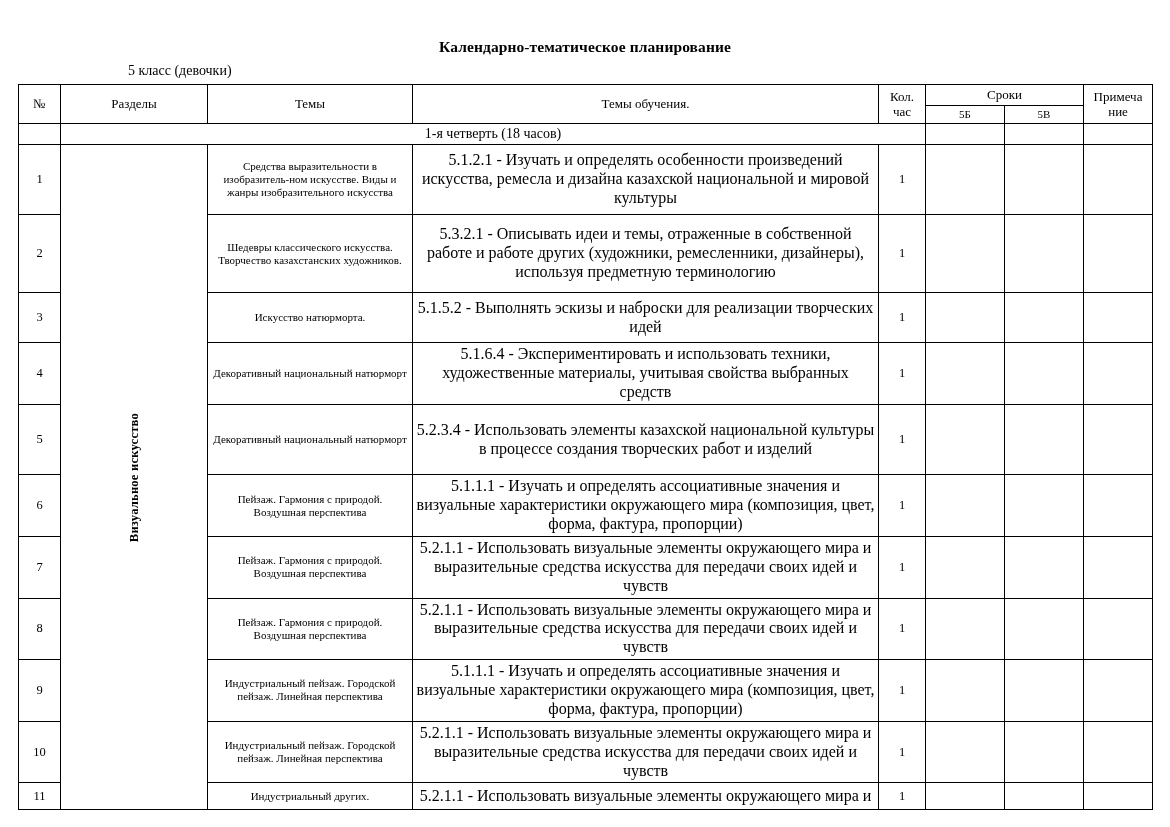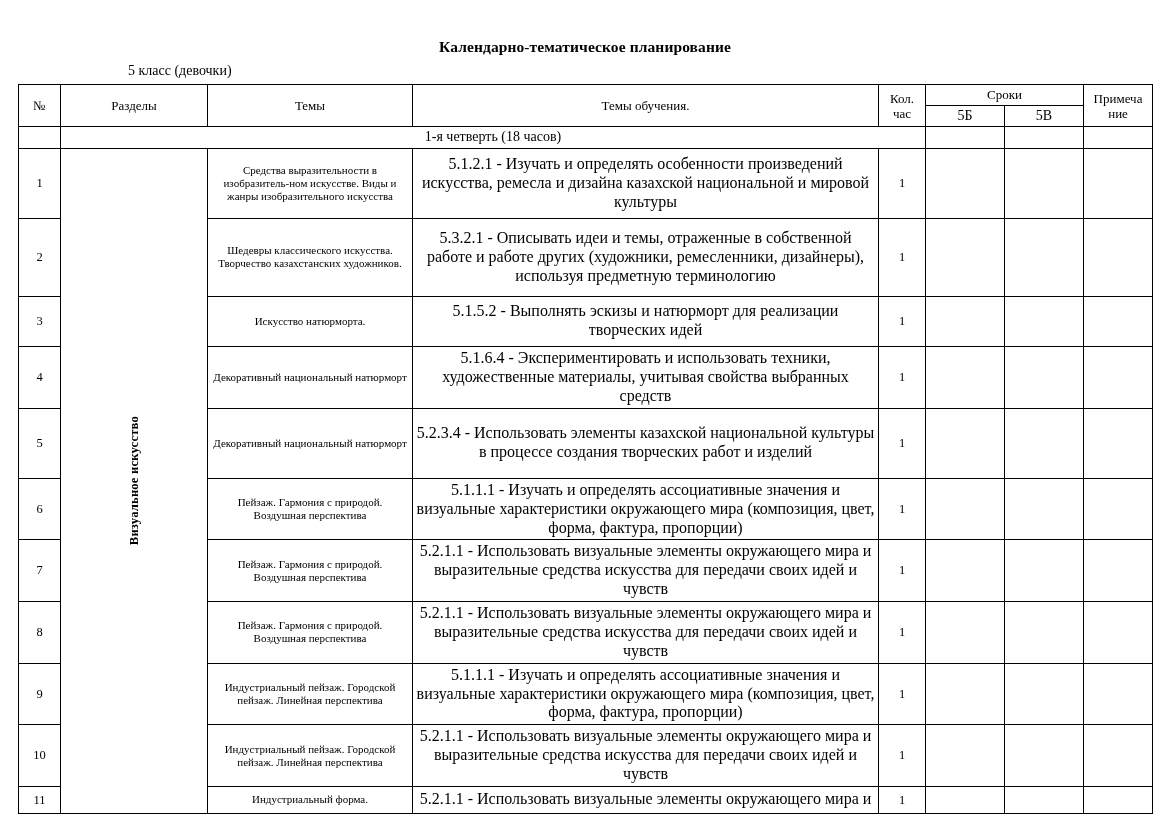--- a/index.html
+++ b/index.html
@@ -55,21 +55,21 @@
     line-height: 1.18;
     font-weight: normal;
   }
   th.hd {
     font-weight: bold;
     font-size: 13px;
     line-height: 1.15;
   }
   th.hd-sub {
     font-weight: bold;
-    font-size: 14px;
+    font-size: 11px;
   }
   td.quarter {
     font-weight: bold;
     font-size: 14px;
     padding: 1px 3px;
   }
   td.num {
     font-weight: bold;
     font-size: 12.5px;
   }
@@ -184,21 +184,21 @@
           <td class="topic">Шедевры классического искусства. Творчество казахстанских художников.</td>
           <td class="goal">5.3.2.1 - Описывать идеи и темы, отраженные в собственной работе и работе других (художники, ремесленники, дизайнеры), используя предметную терминологию</td>
           <td class="hours">1</td>
           <td></td>
           <td></td>
           <td></td>
         </tr>
         <tr style="height: 50px;">
           <td class="num">3</td>
           <td class="topic">Искусство натюрморта.</td>
-          <td class="goal">5.1.5.2 - Выполнять эскизы и натюрморт для реализации творческих идей</td>
+          <td class="goal">5.1.5.2 - Выполнять эскизы и наброски для реализации творческих идей</td>
           <td class="hours">1</td>
           <td></td>
           <td></td>
           <td></td>
         </tr>
         <tr style="height: 62px;">
           <td class="num">4</td>
           <td class="topic">Декоративный национальный натюрморт</td>
           <td class="goal">5.1.6.4 - Экспериментировать и использовать  техники, художественные материалы, учитывая свойства выбранных средств</td>
           <td class="hours">1</td>
@@ -255,21 +255,21 @@
           <td class="num">10</td>
           <td class="topic">Индустриальный пейзаж. Городской пейзаж. Линейная перспектива</td>
           <td class="goal">5.2.1.1 - Использовать визуальные элементы окружающего мира и выразительные средства  искусства для передачи  своих  идей и чувств</td>
           <td class="hours">1</td>
           <td></td>
           <td></td>
           <td></td>
         </tr>
         <tr style="height: 27px;">
           <td class="num">11</td>
-          <td class="topic">Индустриальный форма.</td>
+          <td class="topic">Индустриальный других.</td>
           <td class="goal">5.2.1.1 - Использовать визуальные элементы окружающего мира и</td>
           <td class="hours">1</td>
           <td></td>
           <td></td>
           <td></td>
         </tr>
       </tbody>
   </table>
 
 </div>

